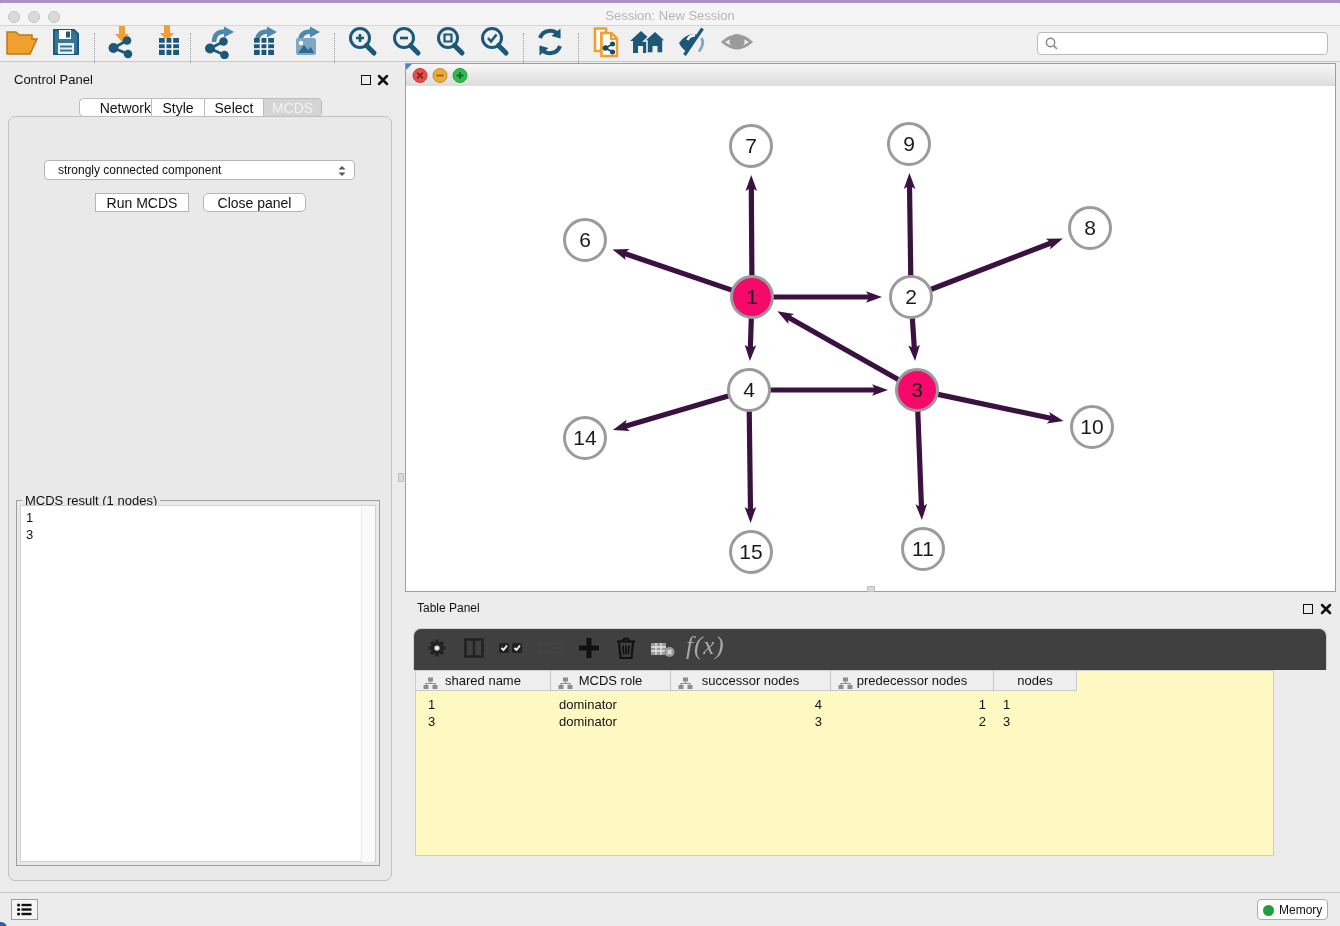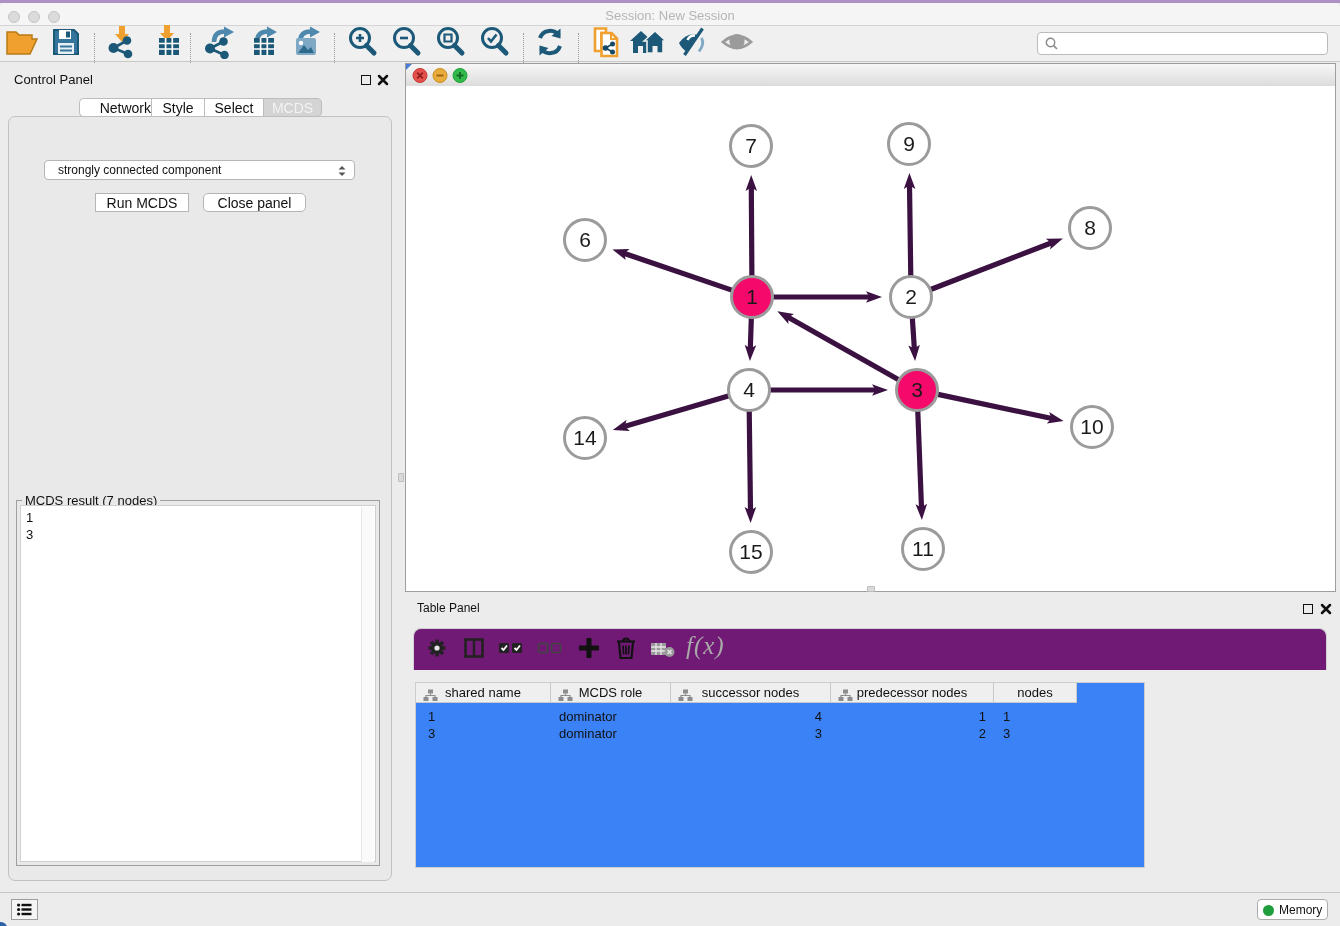--- a/index.html
+++ b/index.html
@@ -168,21 +168,21 @@
     <svg width="10" height="12" viewBox="0 0 10 12" style="position:absolute;right:7px;top:4px">
       <path d="M1.5 4.5 L5 1 L8.5 4.5 Z" fill="#555"></path>
         <path d="M1.5 7.5 L5 11 L8.5 7.5 Z" fill="#555"></path>
       </svg>
   </div>
 
   <div class="abs" style="left:95px;top:130px;width:94px;height:19px;background:#fff;border:1px solid #B5B5B5;border-radius:0;text-align:center;font-size:14px;line-height:18px;color:#111">Run MCDS</div>
   <div class="abs" style="left:203px;top:130px;width:103px;height:19px;background:#fff;border:1px solid #B5B5B5;border-radius:5px;text-align:center;font-size:14px;line-height:18px;color:#111">Close panel</div>
 
   <div class="abs" style="left:16px;top:437px;width:364px;height:366px;border:1px solid #9E9E9E"></div>
-  <div class="abs" style="left:22px;top:430px;background:#E9E9E9;padding:0 3px;font-size:13px;color:#111">MCDS result (7 nodes)</div>
+  <div class="abs" style="left:22px;top:430px;background:#E9E9E9;padding:0 3px;font-size:13px;color:#111">MCDS result (1 nodes)</div>
   <div class="abs" style="left:20px;top:442px;width:356px;height:357px;background:#fff;border:1px solid #CFCFCF">
     <div class="abs" style="right:1px;top:1px;width:13px;height:355px;background:#FAFAFA;border-left:1px solid #E8E8E8"></div>
     <div class="abs" style="left:5px;top:3px;font-size:13px;color:#111;line-height:17px">1<br>3</div>
   </div>
 </div>
 
 <div class="abs" style="left:398px;top:473px;width:6px;height:9px;background:#DADADA;border:1px solid #BDBDBD;border-radius:1px"></div>
 <div class="abs" style="left:867px;top:586px;width:8px;height:6px;background:#DADADA;border:1px solid #BDBDBD;border-radius:1px;z-index:5"></div>
 
 <div class="abs" style="left:405px;top:63px;width:931px;height:529px;border:1px solid #9E9E9E;background:#fff">
@@ -255,21 +255,21 @@
   </div>
 </div>
 
 <div class="abs" style="left:405px;top:598px;width:931px;height:293px">
   <div class="abs" style="left:12px;top:3px;font-size:12px;color:#111">Table Panel</div>
   <div class="abs" style="left:898px;top:6px;width:10px;height:10px;border:1.5px solid #111"></div>
   <svg width="12" height="12" viewBox="0 0 12 12" style="position:absolute;left:915px;top:5px">
     <path d="M2 2 L10 10 M10 2 L2 10" stroke="#111" stroke-width="2.5" stroke-linecap="round"></path>
     </svg>
 
-  <div class="abs" style="left:8px;top:30px;width:914px;height:42px;background:#701a75;border:1px solid #D2D2D2;border-bottom:none;border-radius:8px 8px 0 0">
+  <div class="abs" style="left:8px;top:30px;width:914px;height:42px;background:#404040;border:1px solid #D2D2D2;border-bottom:none;border-radius:8px 8px 0 0">
     <div class="tpi" style="left:12px;top:8px"><svg width="22" height="22" viewBox="0 0 22 22">
           <g fill="#222">
 <circle cx="11" cy="11" r="6"></circle>
 <g stroke="#222" stroke-width="3.4">
 <path d="M11 2.5 V19.5 M2.5 11 H19.5 M5 5 L17 17 M17 5 L5 17"></path>
             </g>
 <circle cx="11" cy="11" r="2.6" fill="#E5E5E5"></circle>
           </g>
         </svg></div>
       <div class="tpi" style="left:49px;top:8px"><svg width="22" height="22" viewBox="0 0 22 22">
@@ -301,21 +301,21 @@
           <g>
 <rect x="1" y="4" width="15" height="12" fill="#9A9A9A"></rect>
 <path d="M1 8 h15 M1 12 h15 M6 4 v12 M11 4 v12" stroke="#E5E5E5" stroke-width="1.3"></path>
 <circle cx="19.5" cy="13" r="5" fill="#9A9A9A"></circle>
 <path d="M17.5 11 l4 4 M21.5 11 l-4 4" stroke="#E5E5E5" stroke-width="1.5"></path>
           </g>
         </svg></div>
       <div class="tpi" style="left:272px;top:3px"><span style="font-family:'Liberation Serif',serif;font-style:italic;font-size:25px;color:#A9A9A9;letter-spacing:1px">f(x)</span></div>
   </div>
 
-  <div class="abs" style="left:10px;top:84px;width:730px;height:186px;background:#3b82f6;border:1px solid #CDCDCD">
+  <div class="abs" style="left:10px;top:72px;width:859px;height:186px;background:#fef9c3;border:1px solid #CDCDCD">
     <div class="abs" style="left:0;top:0;height:20px;display:flex;font-size:13px;color:#111">
       <div class="hc" style="width:135px"><span class="hic"><svg width="15" height="13" viewBox="0 0 15 13" style="vertical-align:-2px">
 <g fill="#8D8D8D">
                 <rect x="5" y="0.5" width="5" height="4"></rect>
                 <rect x="0.5" y="8" width="5" height="4"></rect>
                 <rect x="9.5" y="8" width="5" height="4"></rect>
 <path d="M7.5 4.5 V6.5 M3 8 V6.5 H12 V8" stroke="#8D8D8D" fill="none" stroke-width="1.2"></path>
               </g>
             </svg></span>shared name</div>
       <div class="hc" style="width:120px"><span class="hic"><svg width="15" height="13" viewBox="0 0 15 13" style="vertical-align:-2px">

